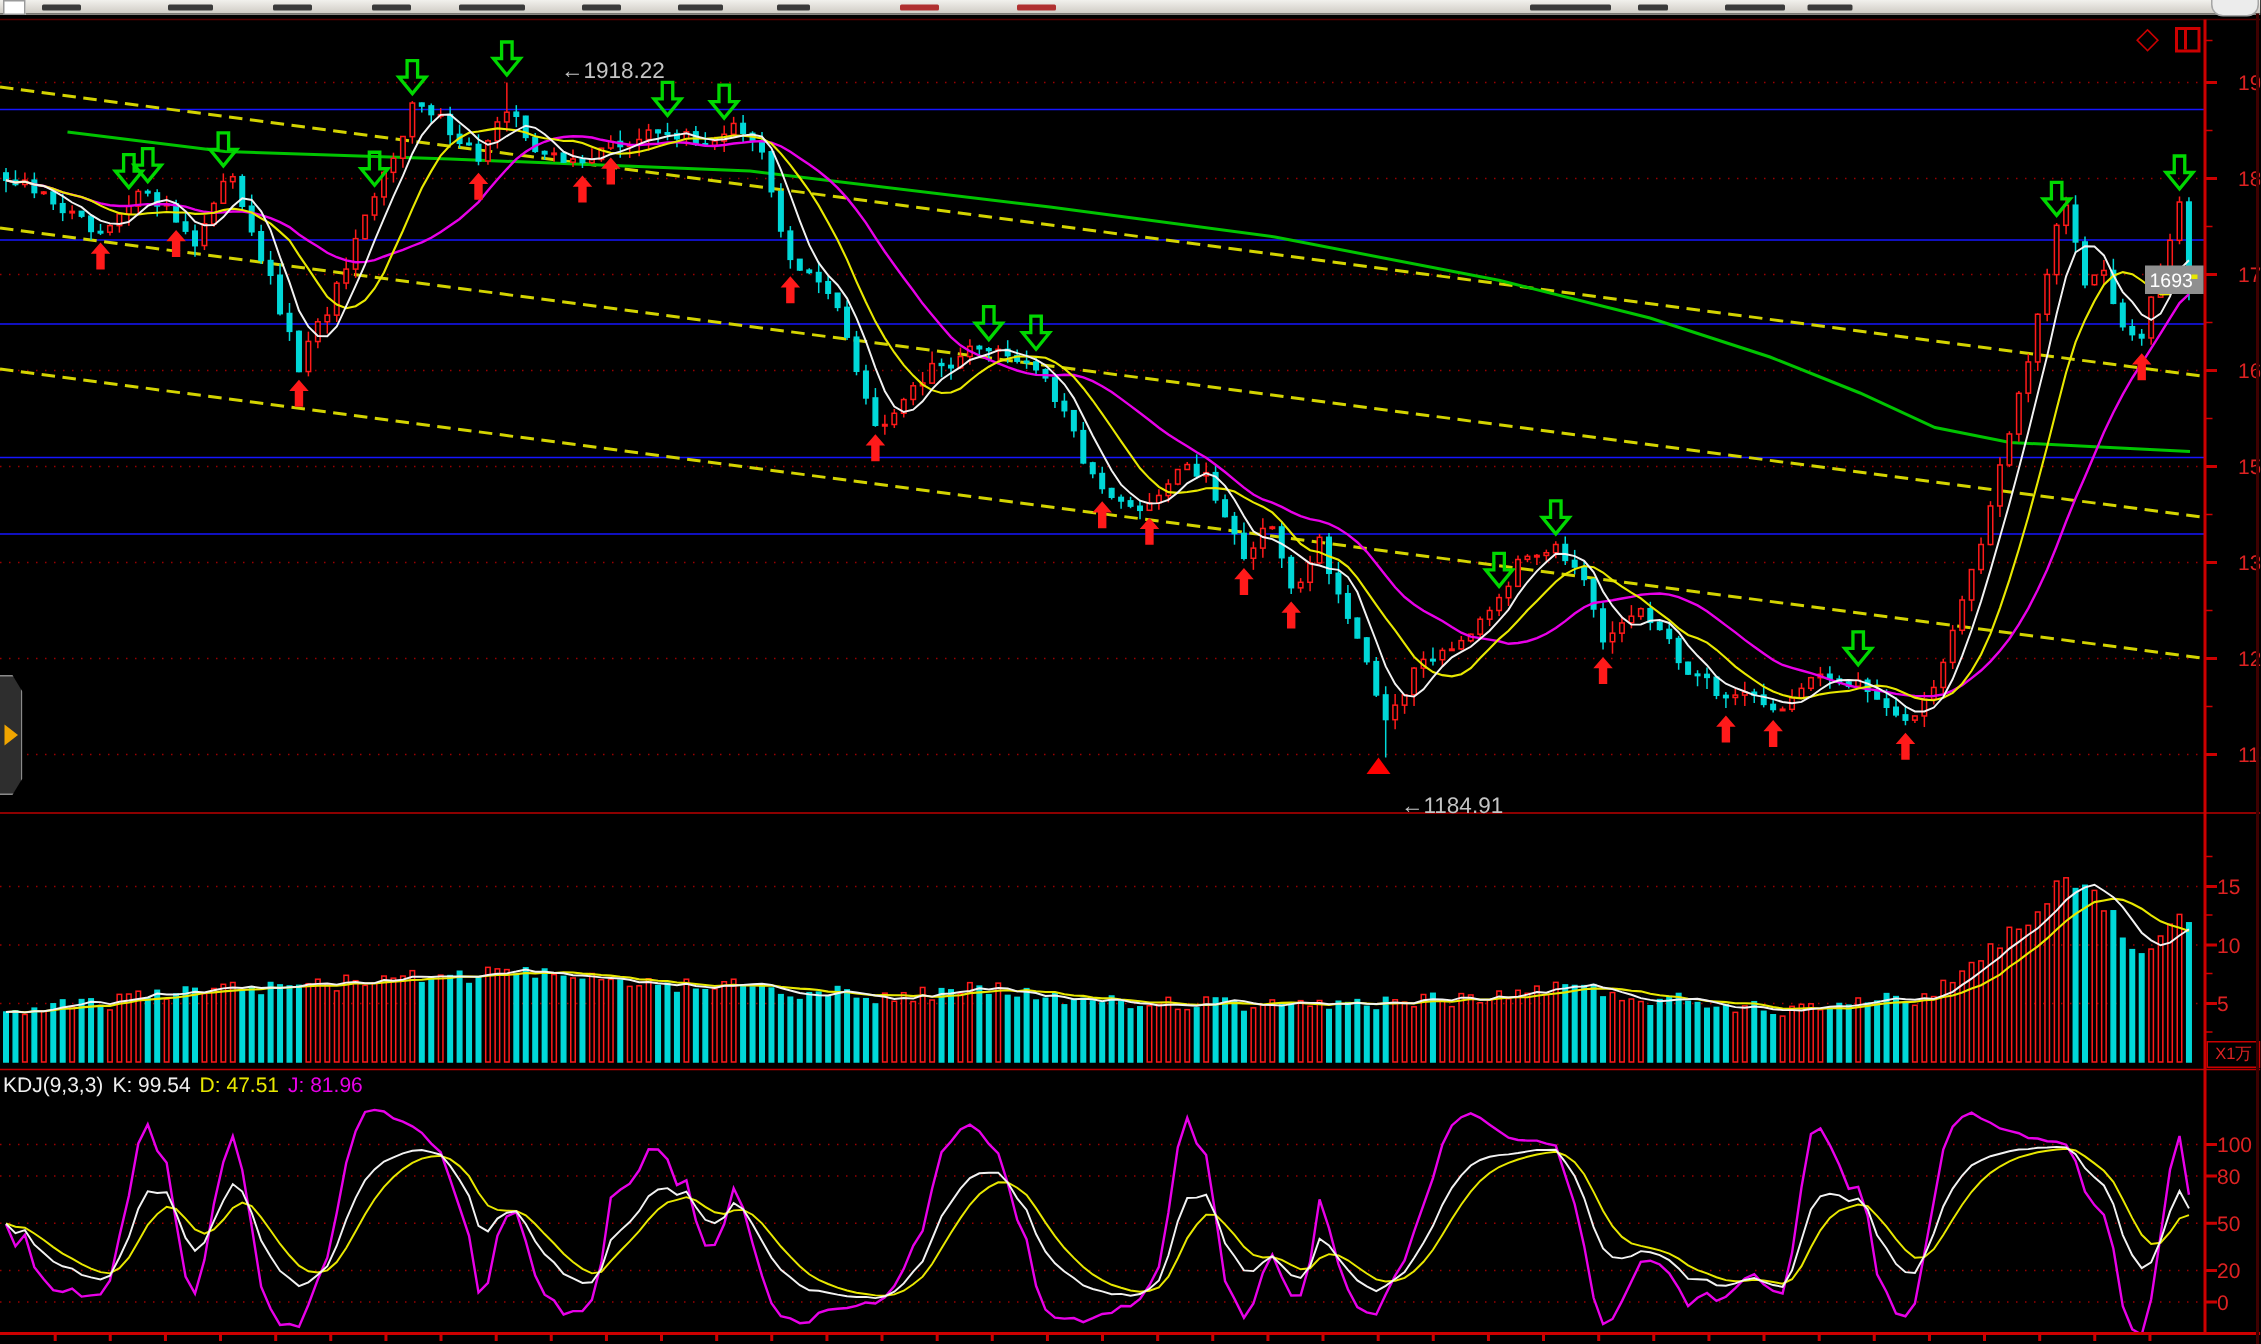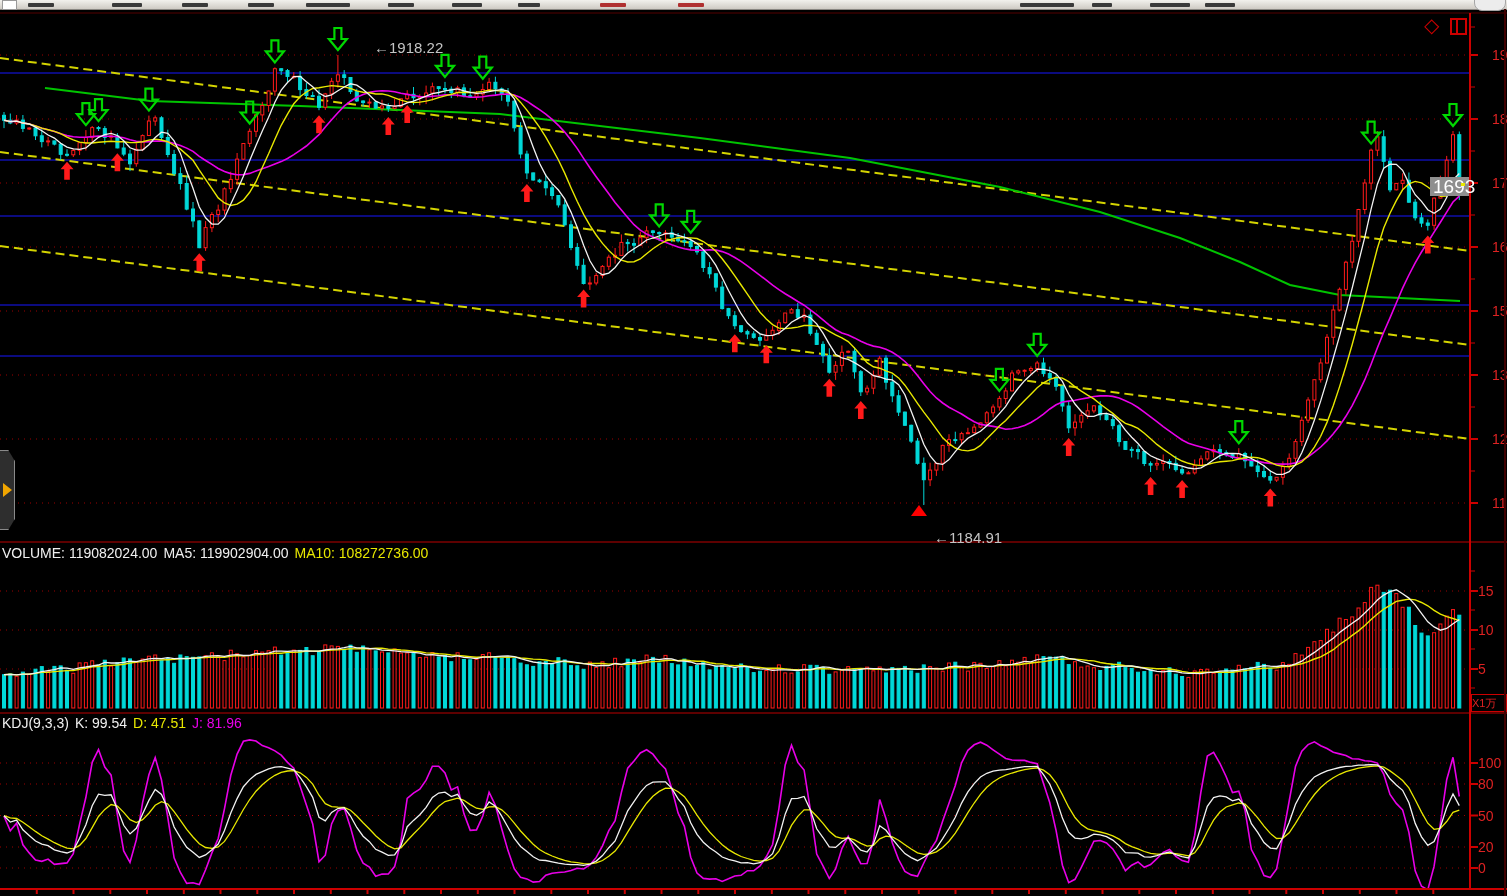--- a/index.html
+++ b/index.html
@@ -15,26 +15,26 @@
   svg{position:absolute;left:0;top:0;}
   
   .hdr{position:absolute;white-space:nowrap;font-size:14px;letter-spacing:0px;}
   .hdr span{margin-right:6px;}
   #main-hdr{left:2px;top:14px;color:#eee;}
   #vol-hdr{left:2px;top:545px;color:#eee;}
   #kdj-hdr{left:2px;top:715px;color:#eee;}
   .c-white{color:#f0f0f0}.c-yellow{color:#e8e800}.c-magenta{color:#e800e8}.c-green{color:#00dd33}
   .annot{position:absolute;color:#c4c4c4;font-size:15px;white-space:nowrap;}
   #tag-price{position:absolute;left:1430px;top:177px;width:39px;height:19px;background:#8f8f8f;
-    color:#fff;font-size:19px;line-height:19px;padding-left:3px;box-sizing:border-box;}
+    color:#fff;font-size:13px;line-height:19px;padding-left:3px;box-sizing:border-box;}
   #tag-dot{position:absolute;left:1461px;top:183px;width:4px;height:3px;background:#e8e800;}
   #marker-low{position:absolute;left:911px;top:505px;width:0;height:0;
     border-left:8px solid transparent;border-right:8px solid transparent;border-bottom:11px solid #f00;}
   #x1wan{position:absolute;left:1471px;top:694px;width:34px;height:16px;border:1px solid #cc0000;
-    color:#d22;font-size:11px;line-height:16px;text-align:left;}
+    color:#d22;font-size:11px;line-height:16px;text-align:center;}
   
   .upicon{display:inline-block;width:12px;height:15px;position:relative;top:2px;margin:0 4px 0 2px;}
   
   #icon-diamond{position:absolute;left:1424px;top:13px;color:#cc0000;font-size:20px;}
   #icon-pane{position:absolute;left:1450px;top:18px;width:13px;height:13px;border:2px solid #cc0000;}
   #icon-pane i{position:absolute;left:4px;top:0;width:2px;height:13px;background:#cc0000;display:block;}
   
   #side-handle{position:absolute;left:0;top:450px;width:15px;height:80px;background:#2e2e2e;
     border:1px solid #8a8a8a;border-left:none;box-sizing:border-box;
     clip-path:polygon(0 0,55% 0,100% 14%,100% 86%,55% 100%,0 100%);}
@@ -949,23 +949,20 @@
         <line x1="1249.5" y1="889" x2="1249.5" y2="894" stroke="#cc0000" stroke-width="2"></line>
         <line x1="1286.3" y1="889" x2="1286.3" y2="894" stroke="#cc0000" stroke-width="2"></line>
         <line x1="1323.0" y1="889" x2="1323.0" y2="894" stroke="#cc0000" stroke-width="2"></line>
         <line x1="1359.8" y1="889" x2="1359.8" y2="894" stroke="#cc0000" stroke-width="2"></line>
         <line x1="1396.5" y1="889" x2="1396.5" y2="894" stroke="#cc0000" stroke-width="2"></line>
         <line x1="1433.3" y1="889" x2="1433.3" y2="894" stroke="#cc0000" stroke-width="2"></line>
       </g>
     </svg>
 
 
-  <div id="vol-hdr" class="hdr">
-    <span class="c-white">VOLUME: 119082024.00</span><span class="c-white">MA5: 119902904.00</span><span class="c-yellow">MA10: 108272736.00</span>
-  </div>
 
   <div id="kdj-hdr" class="hdr">
     <span class="c-white">KDJ(9,3,3)</span><span class="c-white">K: 99.54</span><span class="c-yellow">D: 47.51</span><span class="c-magenta">J: 81.96</span>
   </div>
 
   <div class="annot" style="left:334px;top:39px;margin-left:40px;">←1918.22</div>
   <div class="annot" style="left:934px;top:529px;">←1184.91</div>
   <div id="marker-low"></div>
   <div id="tag-price">1693</div>
   <div id="tag-dot"></div>

